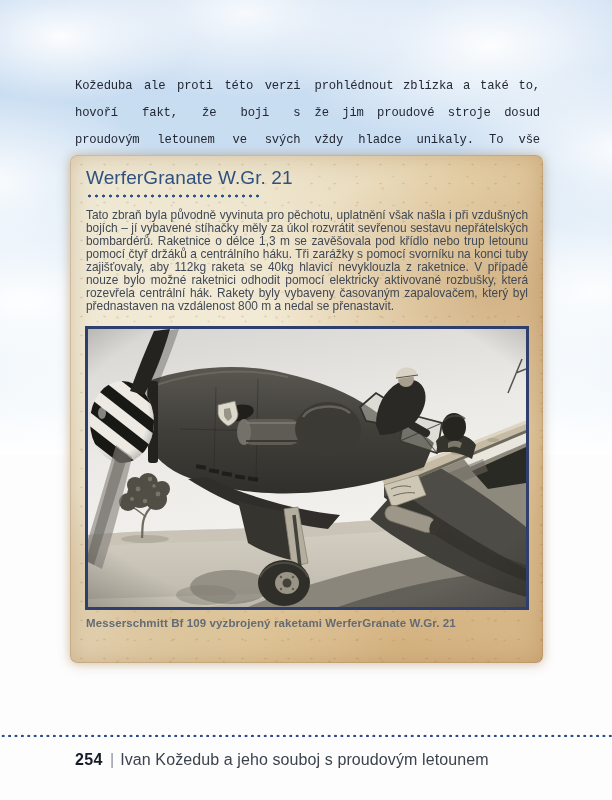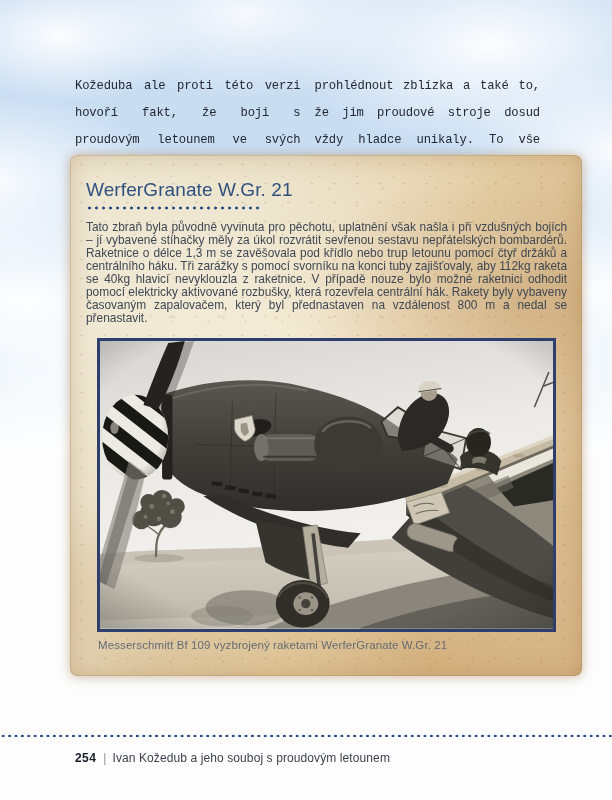--- a/index.html
+++ b/index.html
@@ -27,22 +27,22 @@
     position:absolute; left:75px; top:73px; width:465px;
     column-count:2; column-gap:14px;
     font-family:Liberation Mono, monospace;
     font-size:12.2px; line-height:27px; letter-spacing:-0.15px;
     color:var(--intro-text,#232733);
     text-align:justify; hyphens:manual;
   }
   .intro p { margin:0; }
   
   .parchment {
-    position:absolute; left:70px; top:155px; width:512px; min-height:508px;
-    box-sizing:border-box; padding:24px 14px 13px 15px;
+    position:absolute; left:70px; top:155px; width:473px; min-height:508px;
+    box-sizing:border-box; padding:12px 14px 13px 15px;
     border-radius:7px;
     background:
       radial-gradient(rgba(133,92,47,.16) 1px, rgba(0,0,0,0) 1.5px),
       radial-gradient(rgba(133,92,47,.12) 1px, rgba(0,0,0,0) 1.6px),
       radial-gradient(rgba(160,110,60,.11) 1.5px, rgba(0,0,0,0) 2.1px),
       radial-gradient(340px 210px at 88% 28%, rgba(172,118,60,.30), rgba(0,0,0,0) 65%),
       radial-gradient(300px 190px at 18% 88%, rgba(190,146,88,.28), rgba(0,0,0,0) 65%),
       radial-gradient(240px 140px at 70% 96%, rgba(196,148,86,.30), rgba(0,0,0,0) 65%),
       radial-gradient(480px 380px at 42% 38%, rgba(255,252,240,.55), rgba(0,0,0,0) 72%),
       linear-gradient(115deg, #ede6d1 0%, #e8ddc2 30%, var(--parchment-tan,#e2cba0) 58%, #dcc094 78%, #d6b586 100%);
@@ -64,40 +64,40 @@
     width:176px; height:6px; margin:3px 0 0 1px;
     background-image:radial-gradient(circle, var(--dotted-blue,#31538a) 1.25px, rgba(0,0,0,0) 1.8px);
     background-size:7px 6px; background-position:0 1px; background-repeat:repeat-x;
   }
   .box-body {
     margin:11px 1px 13px 1px;
     font-size:11.9px; line-height:13px;
     color:var(--body-text,#3f4854);
     text-align:justify; hyphens:manual;
   }
-  figure { margin:12px; }
+  figure { margin:0;font-weight:bold; }
   .photo-frame {
     border:3px solid var(--photo-border,#2e3f6e);
     background:#eceae5; line-height:0;
   }
   .photo-frame svg { display:block; width:100%; height:auto; }
   figcaption {
     margin:7px 0 0 1px;
     font-size:11.5px; letter-spacing:0.1px;
     color:var(--caption-gray,#646b74);
   }
   
   .dotted-separator {
     position:absolute; left:0; top:733px; width:612px; height:4px;
     background-image:radial-gradient(circle, #2c4a8a 1.1px, rgba(0,0,0,0) 1.6px);
     background-size:6.4px 4px; background-repeat:repeat-x; background-position:0 1px;
   }
   .page-footer {
     position:absolute; left:75px; top:751px;
-    font-size:12px; color:#3c434c; letter-spacing:0.1px;text-align:right;
+    font-size:16px; color:#3c434c; letter-spacing:0.1px;text-align:right;
   }
   .pagenum { font-weight:bold; color:#161c26; letter-spacing:0.4px; }
   .sep { color:#8d939c; margin:0 6px 0 7px; }
 </style>
 </head>
 <body>
 
 <div class="page">
 
   <div class="sky"></div>

